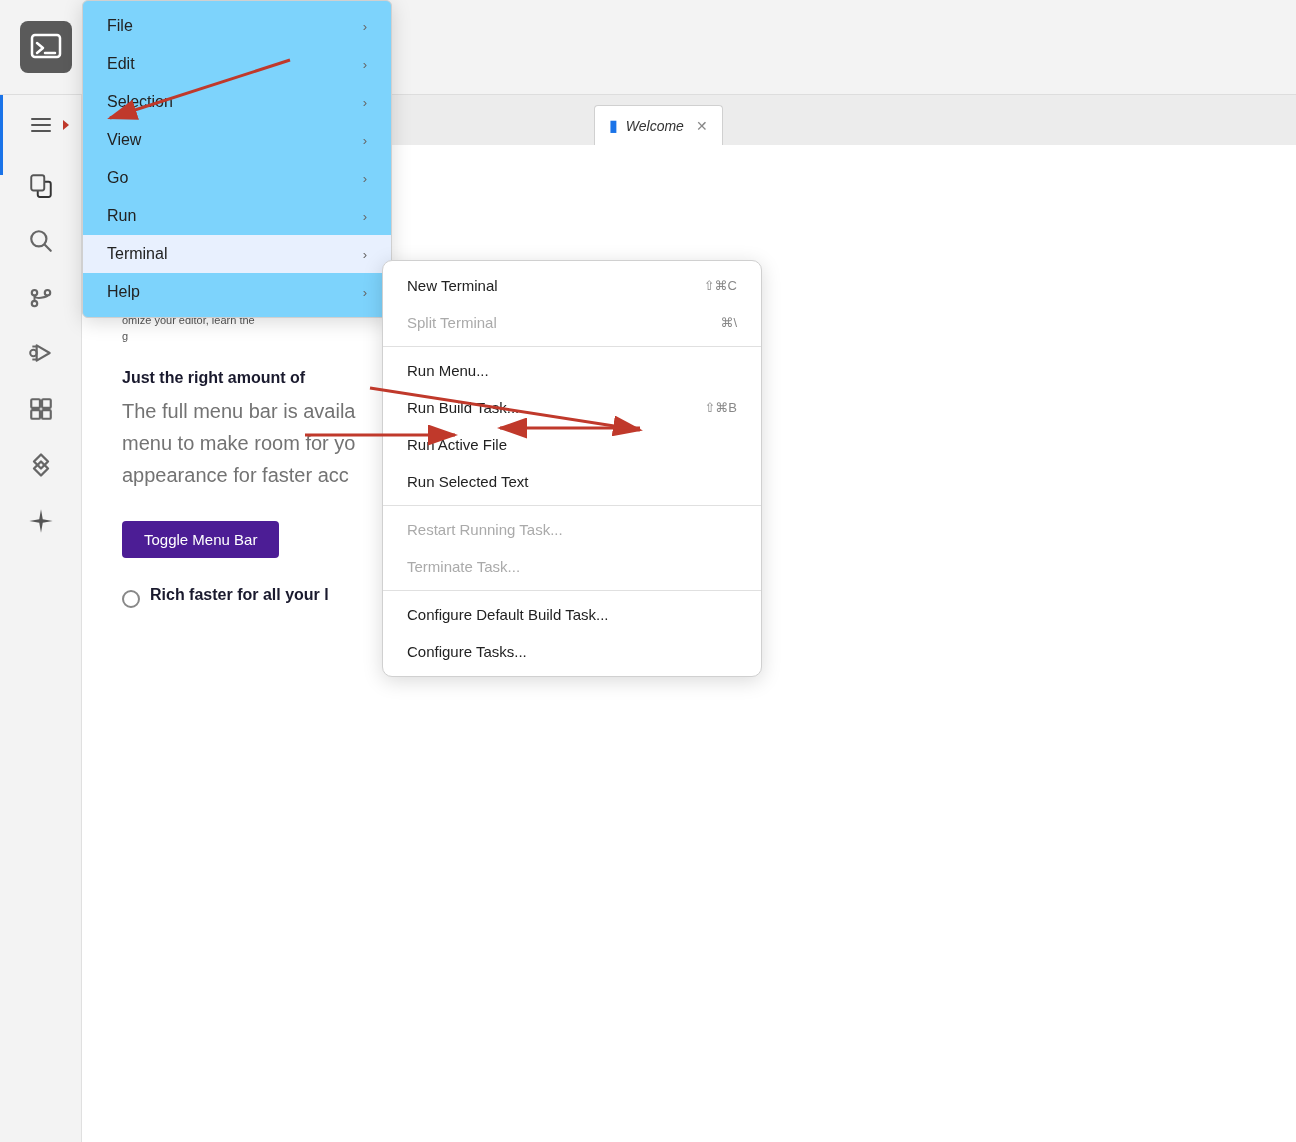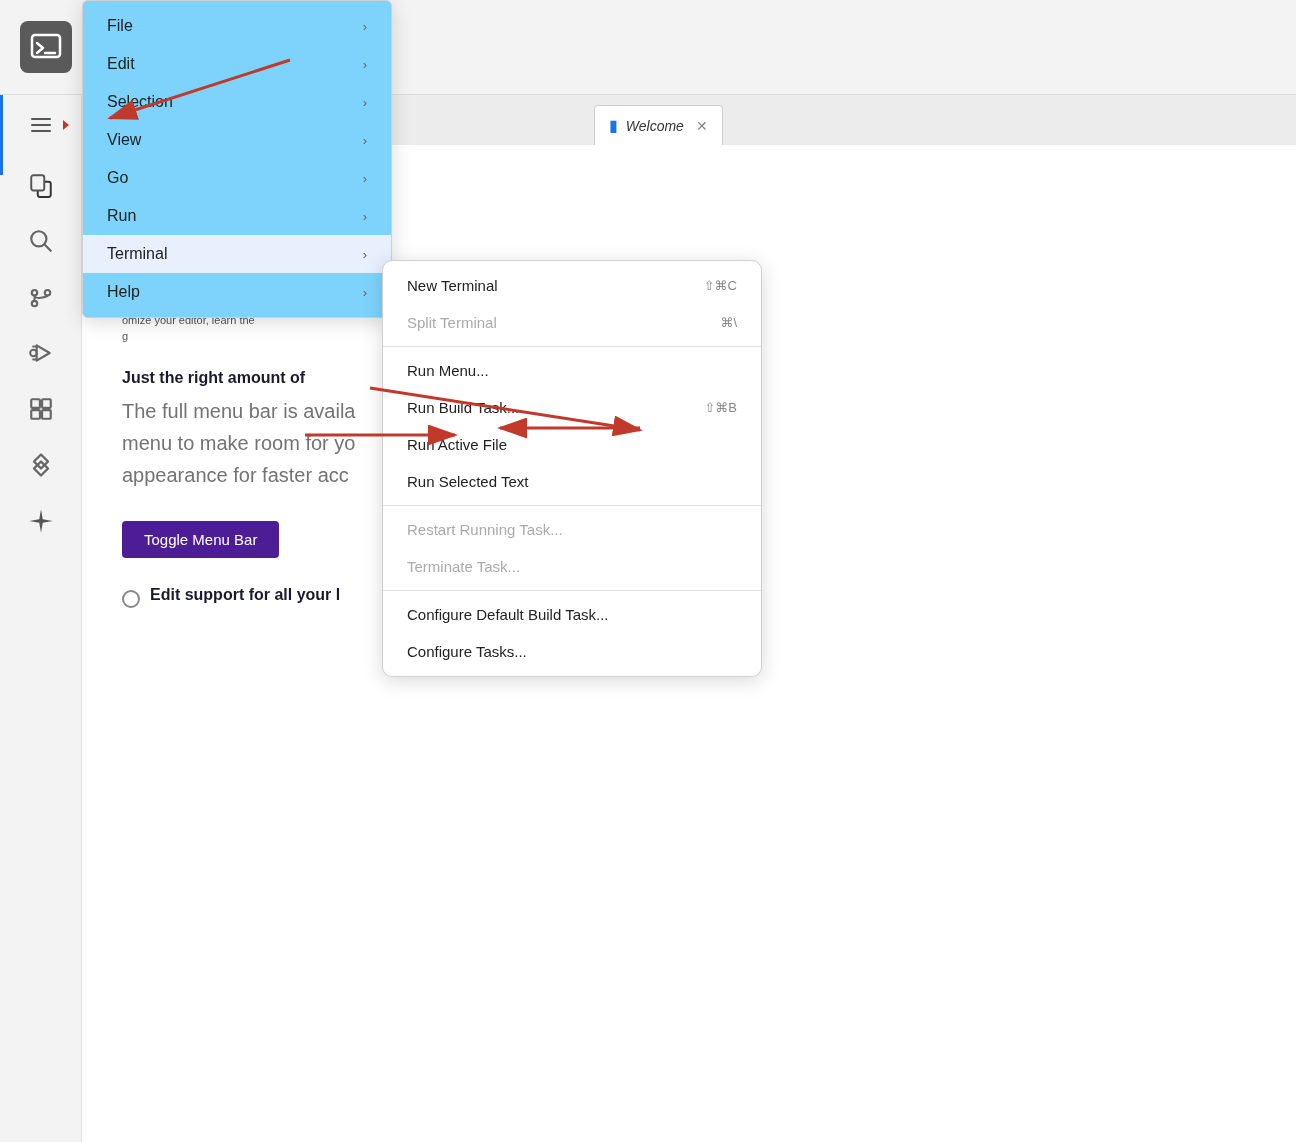--- a/index.html
+++ b/index.html
@@ -397,21 +397,21 @@
       </div>
       <div class="section-title">Just the right amount of</div>
       <div class="section-text">
         The full menu bar is availa<br>menu to make room for yo<br>appearance for faster acc
       </div>
       <div style="margin-top:14px;">
         <button class="toggle-btn">Toggle Menu Bar</button>
       </div>
       <div class="radio-row">
         <div class="radio-circle"></div>
-        <span class="section-title">Edit support for all your l</span>
+        <span class="section-title">Rich faster for all your l</span>
       </div>
     </div>
   </div>
 
   <div class="menu-bar-overlay">
     <div class="primary-menu">
       <div class="menu-item">
         <span>File</span>
         <span class="chevron">›</span>
       </div>

